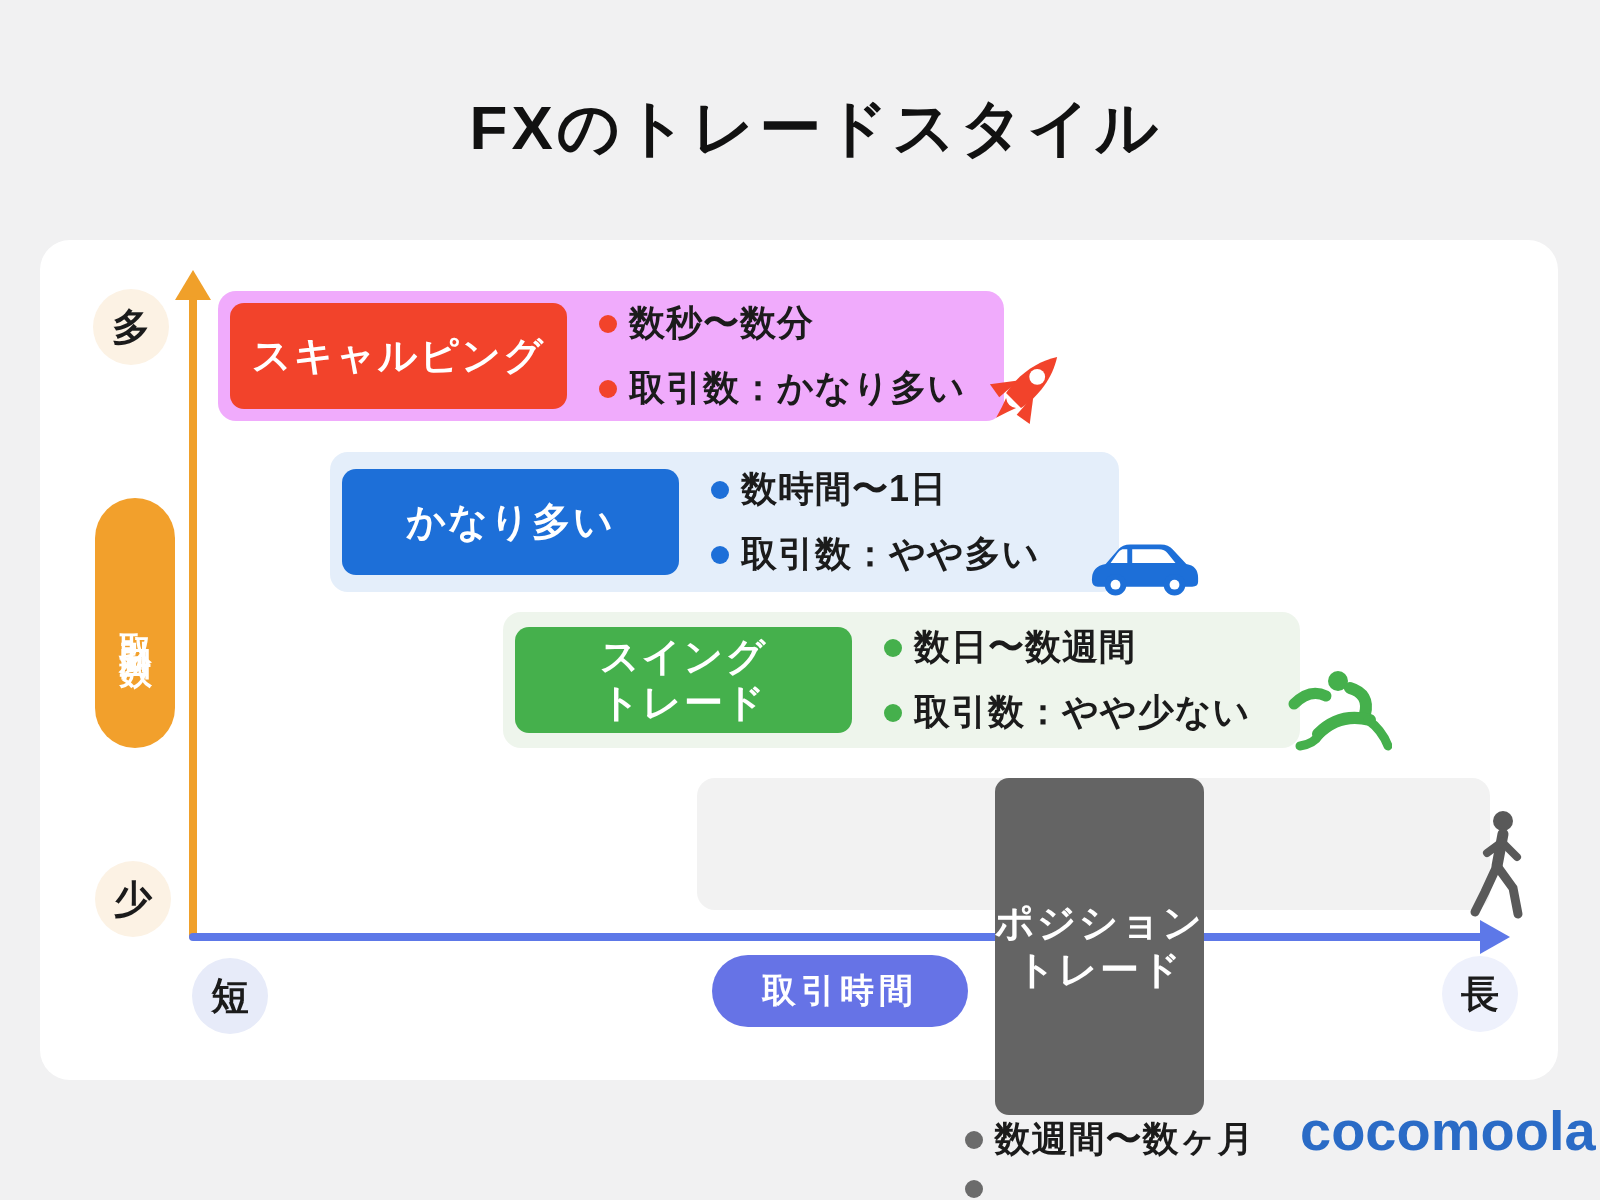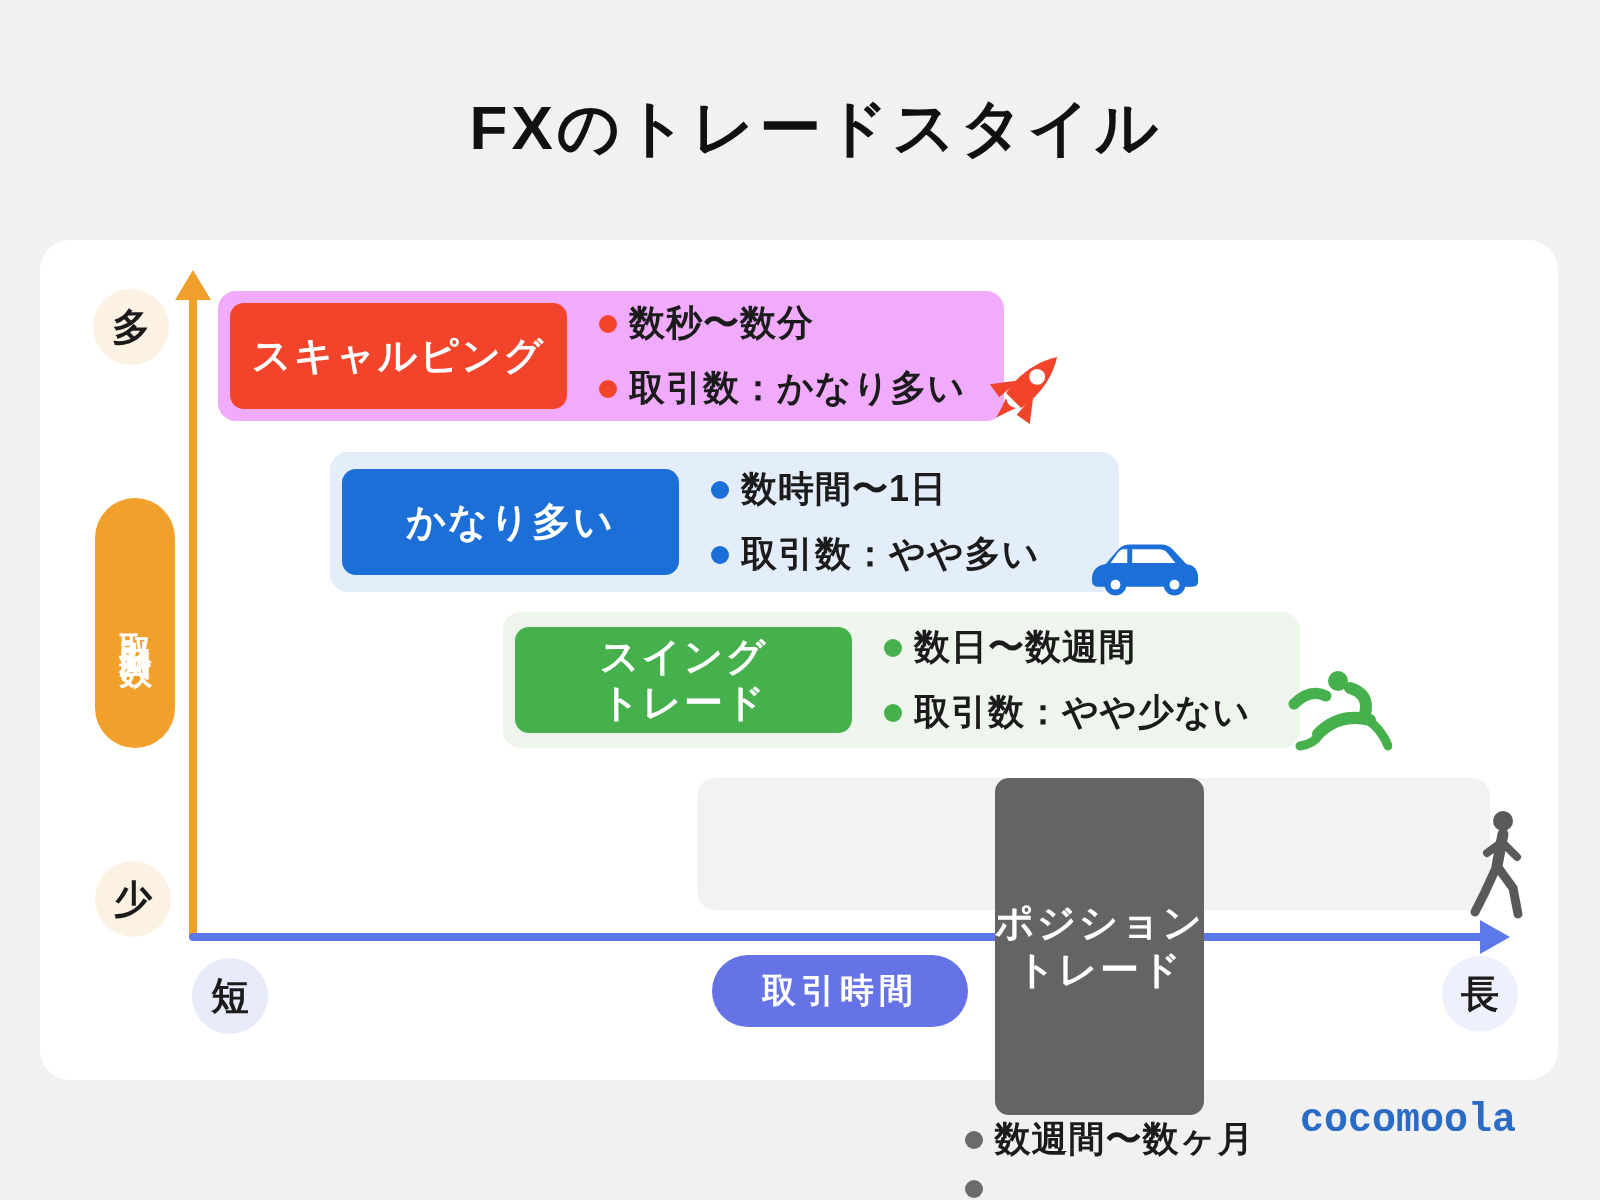--- a/index.html
+++ b/index.html
@@ -77,22 +77,22 @@
   .r3 .dot{background:#6b6b6b;}
   
   .icon{position:absolute;}
   .rocket{left:942px;top:102px;width:88px;height:92px;}
   .car{left:1046px;top:296px;width:118px;height:62px;}
   .runner{left:1242px;top:428px;width:110px;height:84px;}
   .walker{left:1428px;top:570px;width:66px;height:112px;}
   
   .logo{
     position:absolute;left:1300px;top:1098px;width:266px;
-    font-size:40px;font-weight:800;color:#2A6BC6;letter-spacing:0px;
-    font-family:Liberation Mono, monospace;
+    font-size:56px;font-weight:800;color:#2A6BC6;letter-spacing:0px;
+    font-family:Liberation Sans, sans-serif;
   }
 </style>
 </head>
 <body>
 
 <h1 class="title">FXのトレードスタイル</h1>
 
 <section class="card">
 
   <div class="y-arrow"></div>

